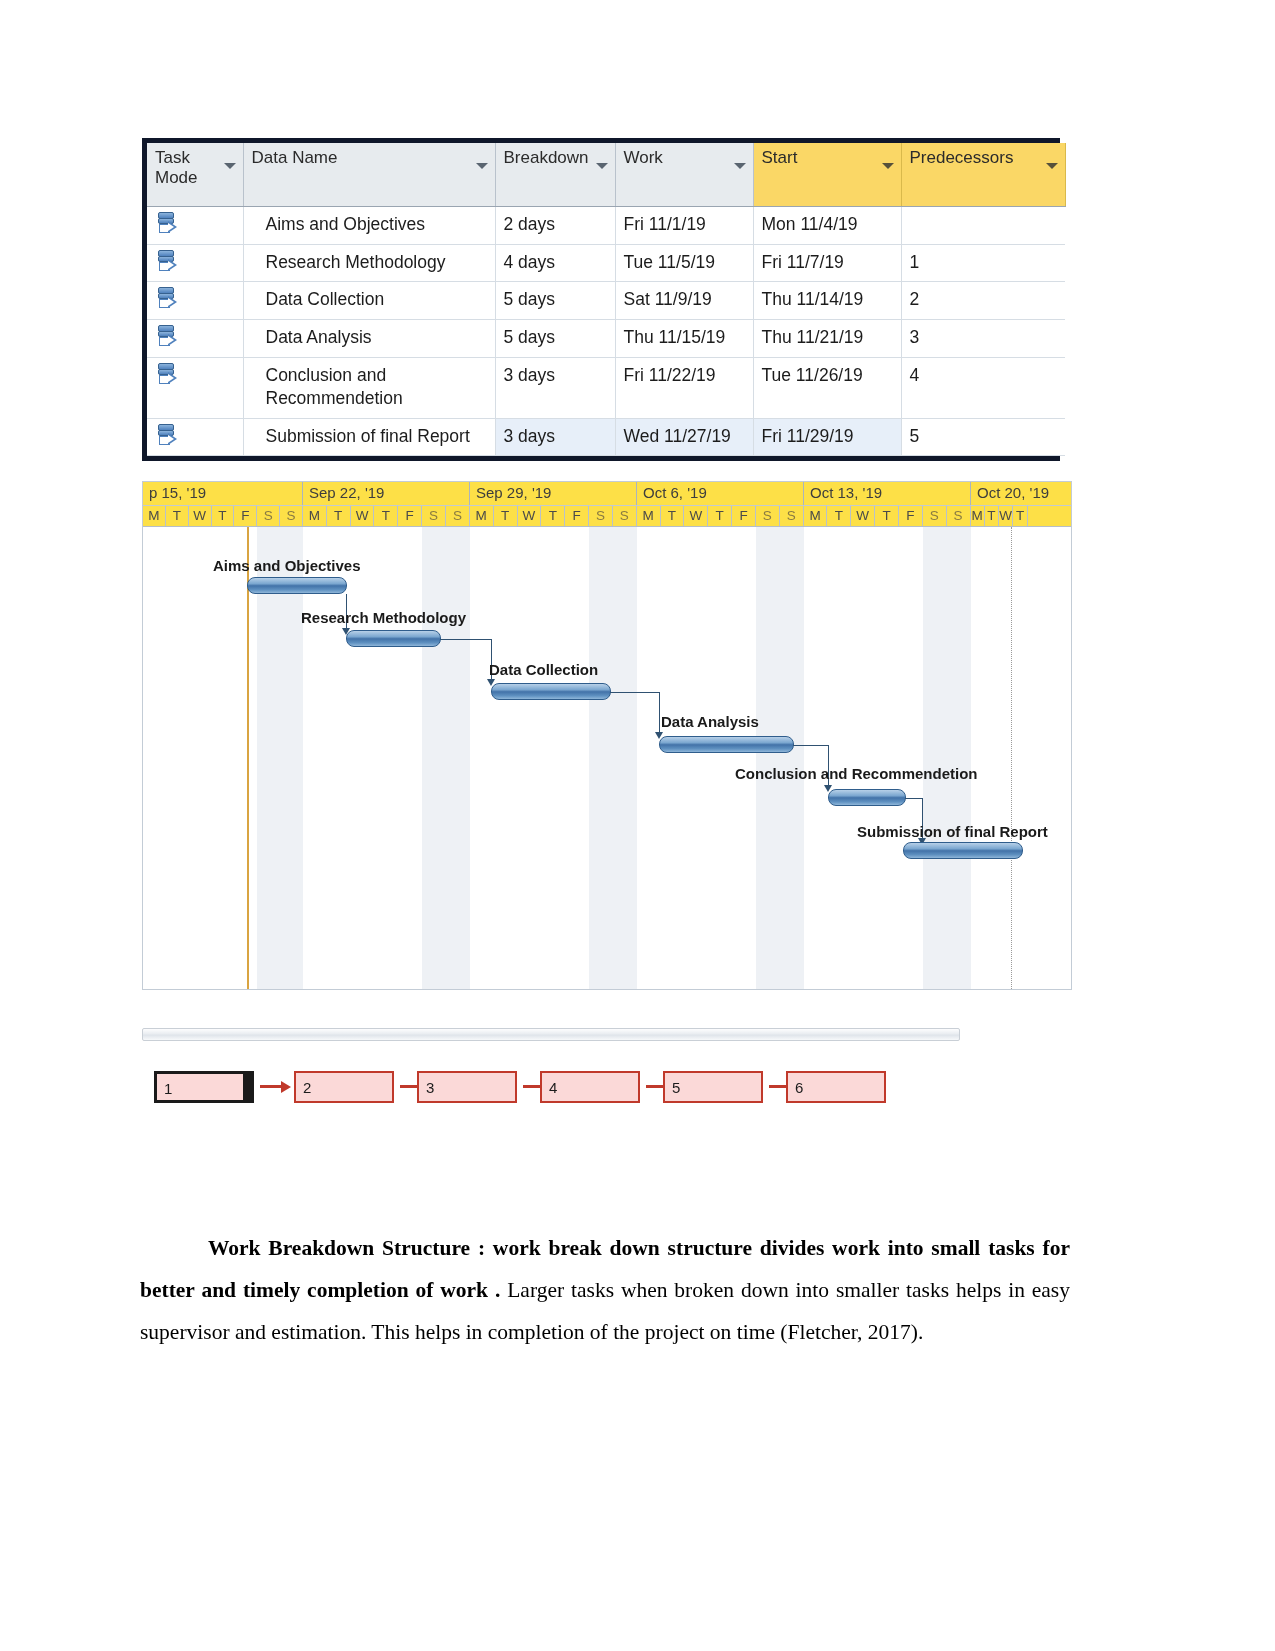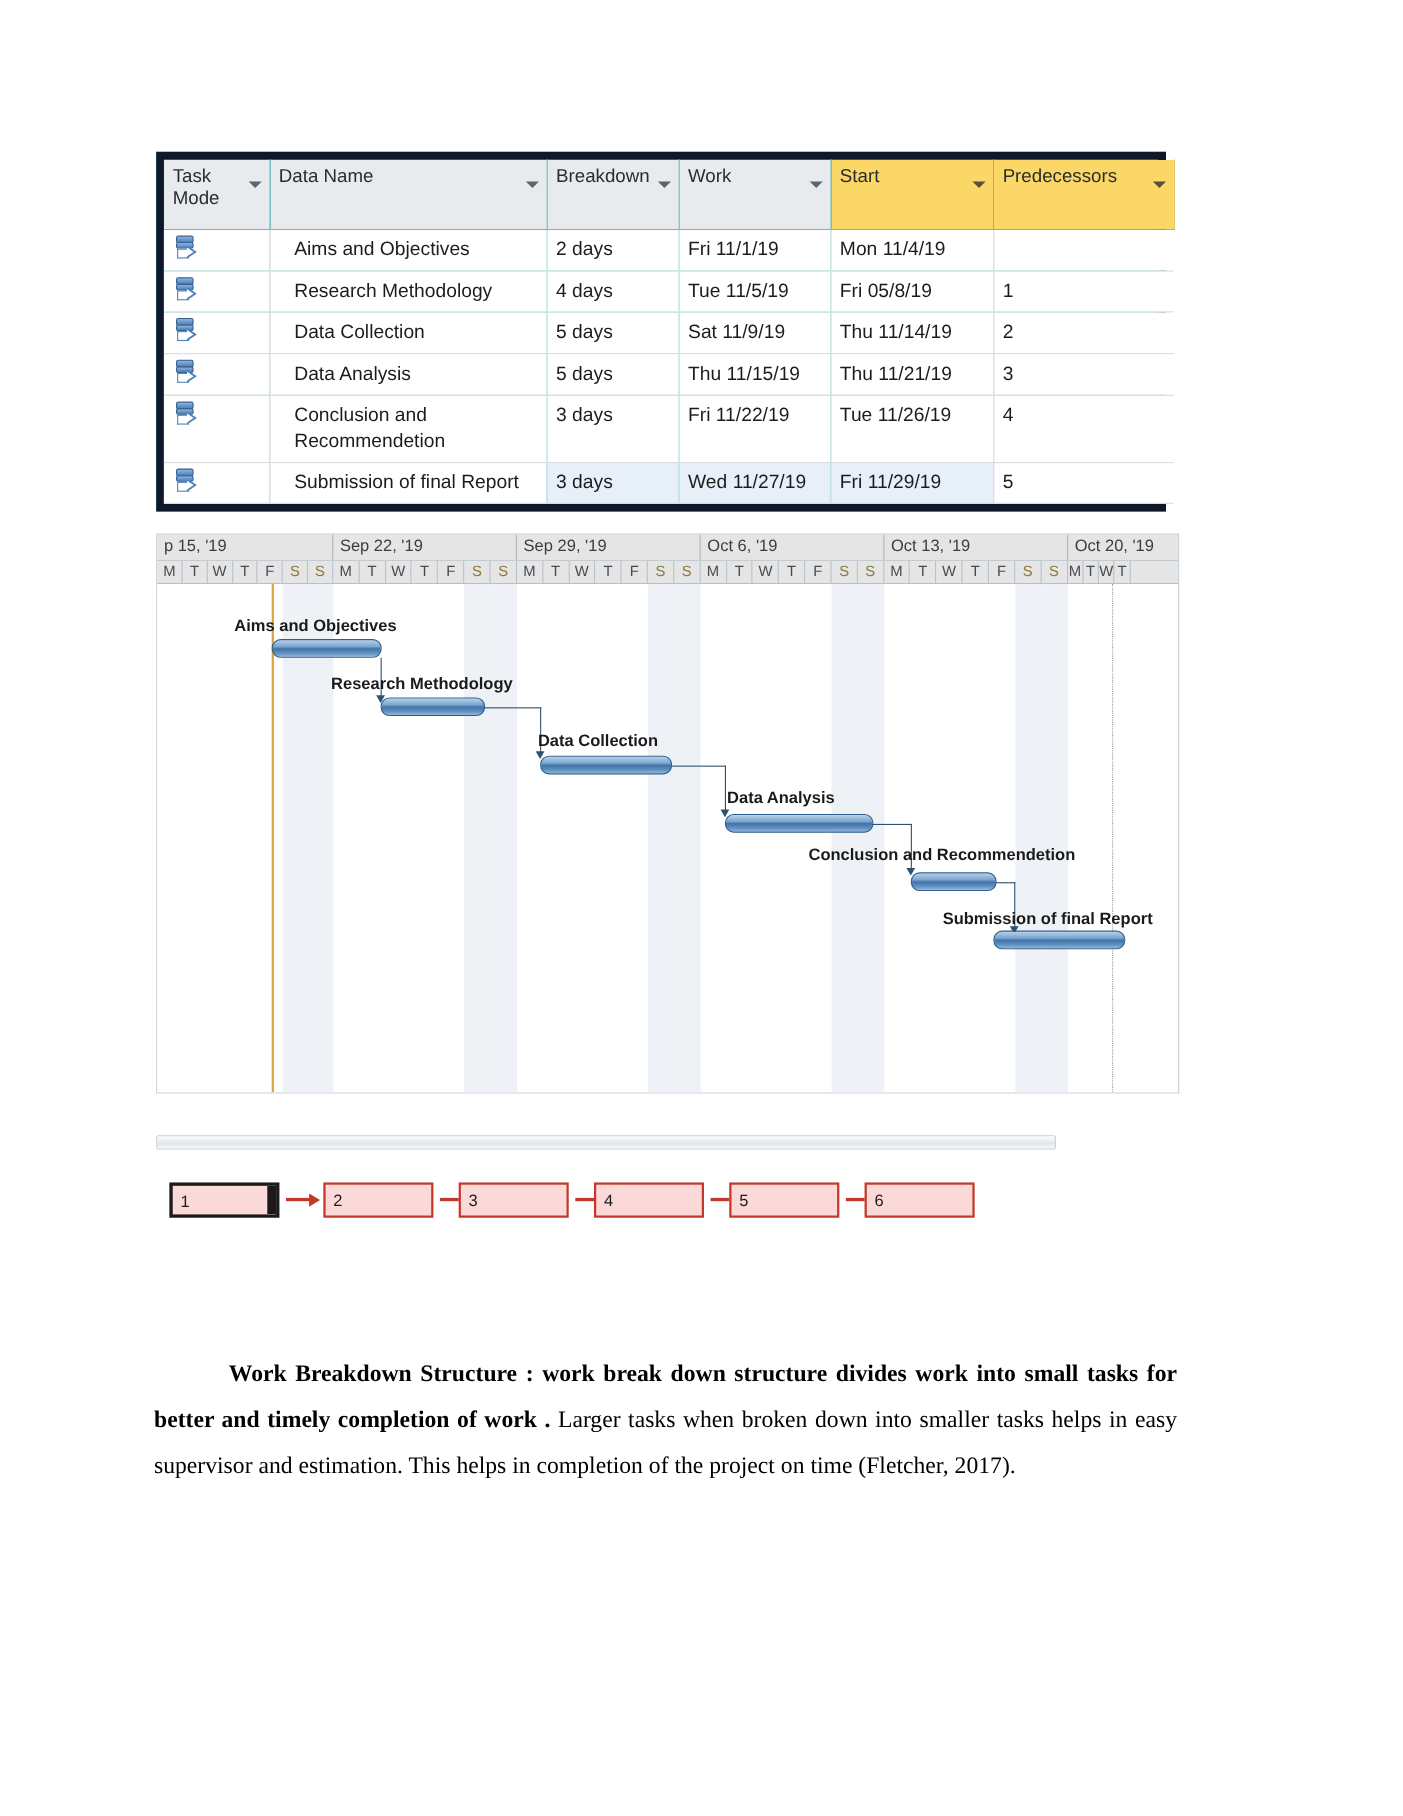--- a/index.html
+++ b/index.html
@@ -18,22 +18,22 @@
   
   #project-shot {
     position: absolute;
     left: 142px;
     top: 138px;
     width: 918px;
   }
 
   
   .gridwrap {
-    border: 7px solid #0f172a;
-    background: #14b8a6;
+    border: 5px solid #0f172a;
+    background: #fdba74;
     width: 918px;
     box-sizing: border-box;
   }
   table.entry {
     border-collapse: collapse;
     width: 100%;
     table-layout: fixed;
     font-family: "Liberation Sans", sans-serif;
   }
   table.entry col.c-mode   { width: 96px; }
@@ -140,21 +140,21 @@
   .ganttwrap {
     margin-top: 20px;
     width: 930px;
     border: 1px solid #c3ccd6;
     box-sizing: border-box;
     background: #ffffff;
     position: relative;
   }
   .tl-weeks, .tl-days {
     display: flex;
-    background: #e5e5e5;
+    background: #fde047;
     font-family: "Liberation Sans", sans-serif;
   }
   .tl-weeks { border-bottom: 1px solid #c2cad2; }
   .tl-weeks .wk {
     border-right: 1px solid #aab4bf;
     font-size: 15px;
     color: #3d3d3d;
     padding: 2px 0 3px 6px;
     box-sizing: border-box;
     height: 23px;
@@ -359,21 +359,21 @@
                 <i class="pin"></i>
                 <i class="pin2"></i>
                 <i class="arw"></i>
                 <i class="tip"></i>
                 <i class="tipin"></i>
               </span>
           </td>
           <td class="name">Research Methodology</td>
           <td>4 days</td>
           <td>Tue 11/5/19</td>
-          <td>Fri 05/8/19</td>
+          <td>Fri 11/7/19</td>
           <td class="last">1</td>
         </tr>
 
         <tr>
           <td class="mode">
             <span class="amode">
                 <i class="pin"></i>
                 <i class="pin2"></i>
                 <i class="arw"></i>
                 <i class="tip"></i>

